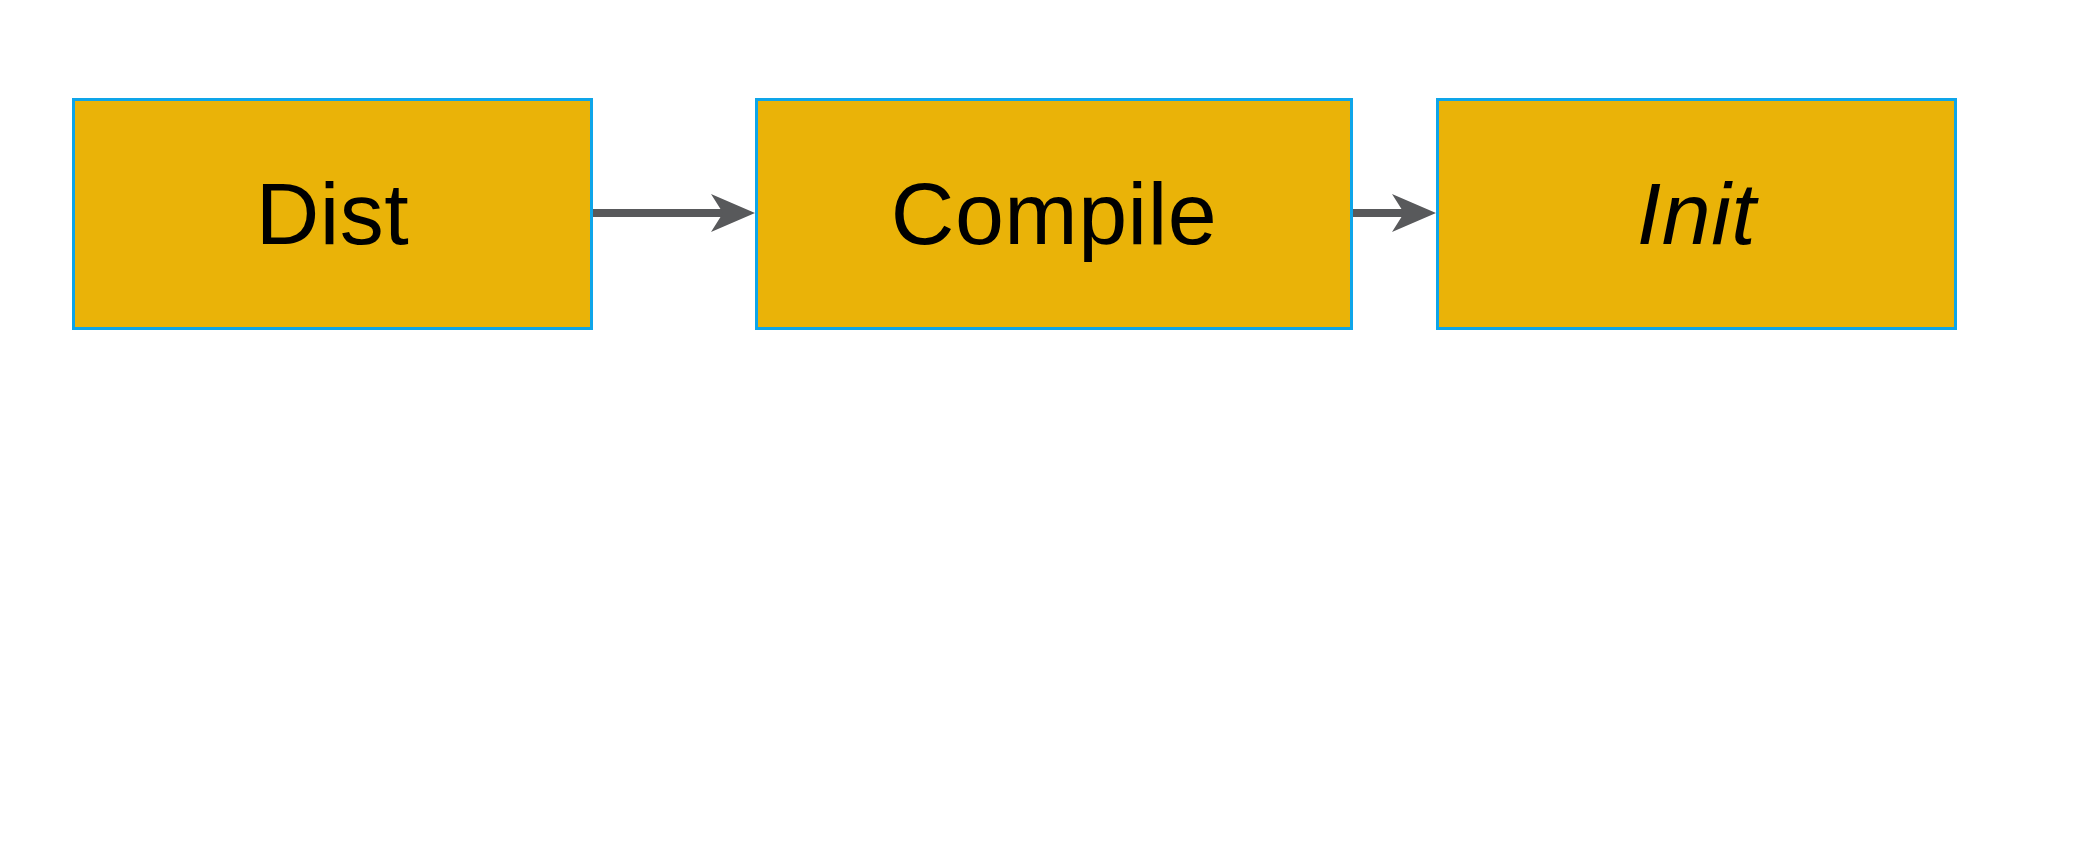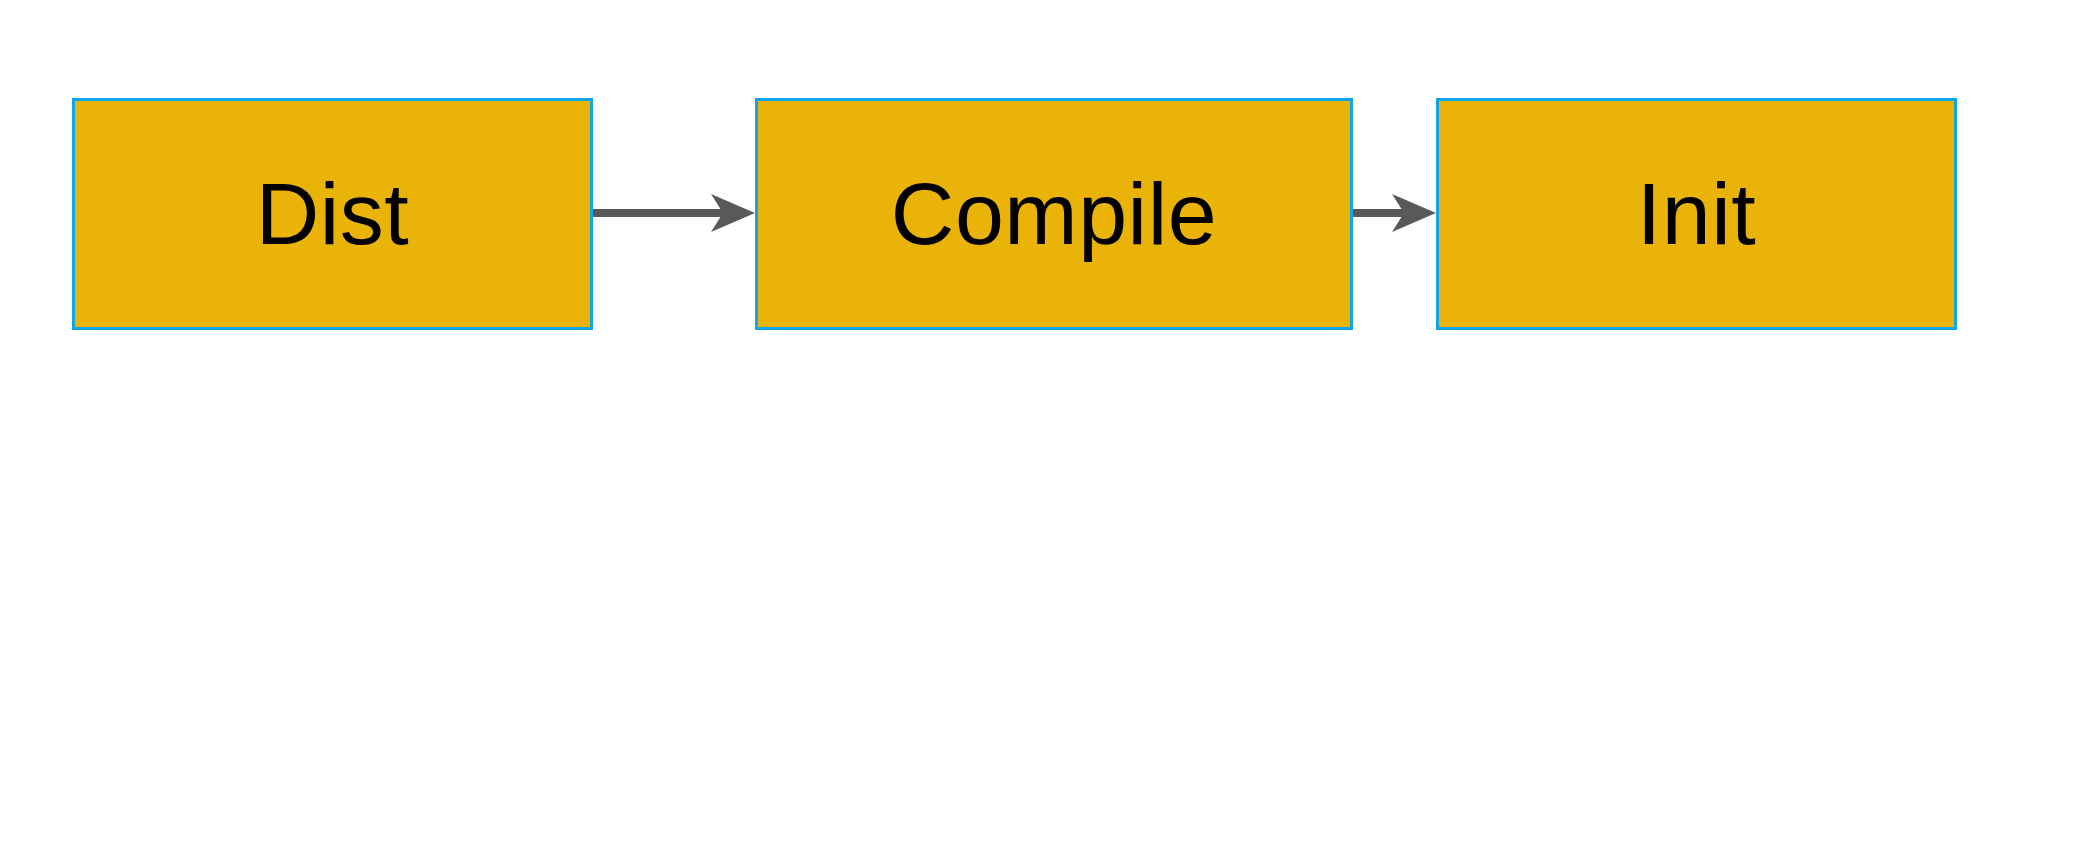--- a/index.html
+++ b/index.html
@@ -27,21 +27,21 @@
   .node-label {
     font-size: 88px;
     line-height: 1;
     color: #000000;
     letter-spacing: 0.5px;
     white-space: nowrap;
     user-select: none;
   }
   #node-dist    { left:   72px; top:  98px; width: 521px; height: 232px; }
   #node-compile { left:  755px; top:  98px; width: 598px; height: 232px; }
-  #node-init    { left: 1436px; top:  98px; width: 521px; height: 232px; }
+  #node-init    { left: 1436px; top:  98px; width: 521px; height: 232px; font-style: italic; }
   #node-clean   { left:  755px; top: 512px; width: 520px; height: 231px; }
   #edges-layer {
     position: absolute;
     left: 0;
     top: 0;
     width: 2078px;
     height: 848px;
   }
 </style>
 </head>

